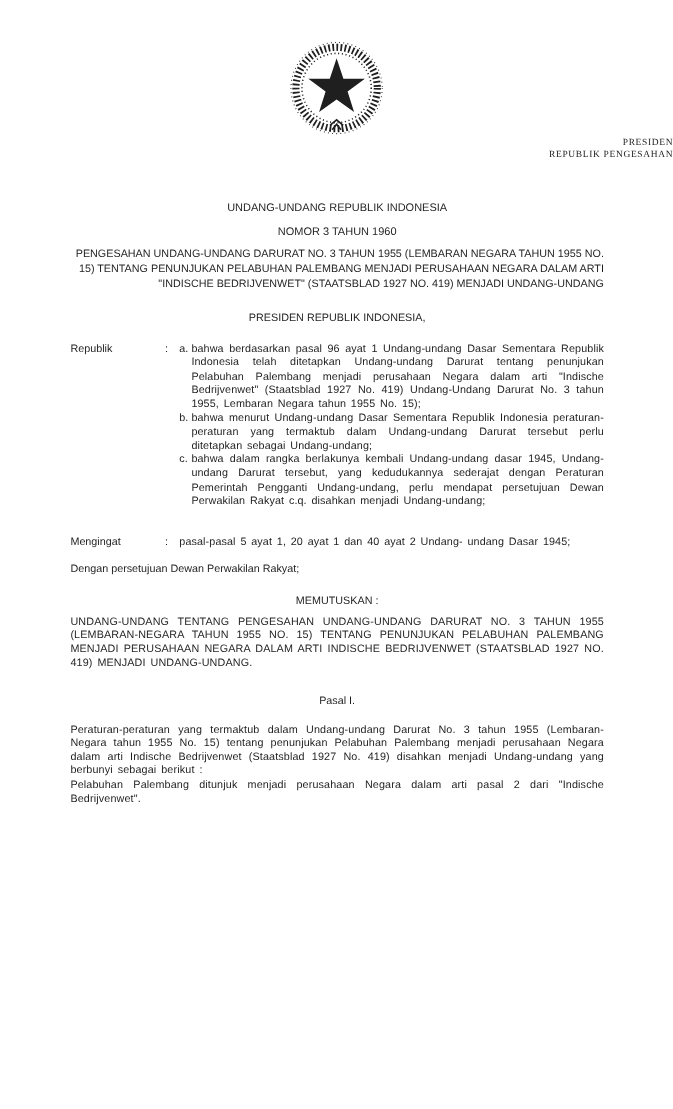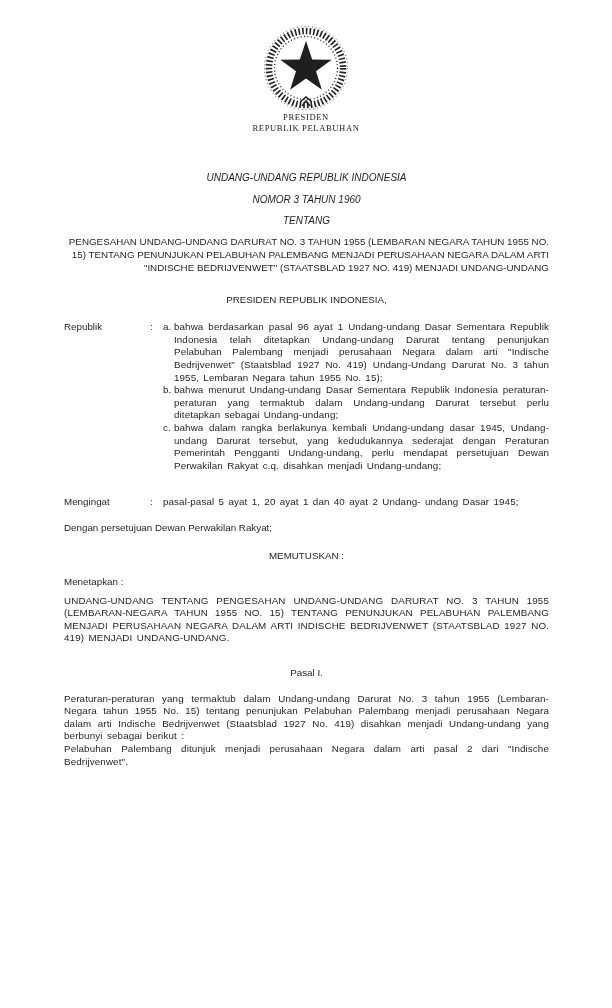--- a/index.html
+++ b/index.html
@@ -8,33 +8,33 @@
     width: 612px;
     height: 1008px;
     margin: 0 auto;
     background: #ffffff;
     color: #1f1f1f;
     font-family: "Liberation Sans", "DejaVu Sans", sans-serif;
     font-size: 9.8px;
     line-height: 12.6px;
     overflow: hidden;
   }
-  .letterhead { text-align: center; padding-top: 26px; }
+  .letterhead { text-align: right; padding-top: 38px; }
   .seal { display: block; margin: 0 auto; }
   .letterhead-name {
     font-family: "Liberation Serif", "DejaVu Serif", serif;
     font-size: 8.6px;
     line-height: 10.6px;
     letter-spacing: 0.6px;
     color: #222;
   }
   .content { margin: 0 63px 0 64px; } 
 
   .doc-title { text-align: center; margin-top: 34px; font-size: 10px; }
-  .doc-title .t-line { line-height: 21.5px; font-style: italic; }
+  .doc-title .t-line { line-height: 21.5px; }
   .doc-subject {
     text-align: right;
     margin-top: 3px;
     font-size: 9.8px;
     line-height: 13.3px;
   }
   .salutation { text-align: center; margin-top: 19px; }
 
   .clause { display: flex; margin-top: 15px; }
   .clause-label { width: 86px; flex-shrink: 0; }
@@ -75,29 +75,28 @@
 
       <circle cx="50" cy="42" r="37" fill="none" stroke="#1f1f1f" stroke-width="6.5" stroke-dasharray="1.6 2.1"></circle>
       <circle cx="50" cy="42" r="31.5" fill="none" stroke="#1f1f1f" stroke-width="1.4" stroke-dasharray="1 2.4"></circle>
       <circle cx="50" cy="42" r="41.5" fill="none" stroke="#1f1f1f" stroke-width="1" stroke-dasharray="0.8 3"></circle>
 
       <polygon points="50,15 56.2,33.5 75.7,33.7 60,45.2 65.9,63.8 50,52.5 34.1,63.8 40,45.2 24.3,33.7 43.8,33.5" fill="#1f1f1f"></polygon>
 
       <path d="M44,76 L50,71 L56,76 M46,80 L50,75 L54,80" fill="none" stroke="#1f1f1f" stroke-width="1.6"></path>
     </svg>
     <div class="letterhead-name">PRESIDEN</div>
-    <div class="letterhead-name">REPUBLIK PELABUHAN</div>
+    <div class="letterhead-name">REPUBLIK PENGESAHAN</div>
   </div>
 
   <div class="content">
 
     <div class="doc-title">
       <div class="t-line">UNDANG-UNDANG REPUBLIK INDONESIA</div>
       <div class="t-line">NOMOR 3 TAHUN 1960</div>
-      <div class="t-line">TENTANG</div>
     </div>
     <div class="doc-subject">PENGESAHAN UNDANG-UNDANG DARURAT NO. 3 TAHUN 1955 (LEMBARAN NEGARA TAHUN 1955 NO. 15) TENTANG PENUNJUKAN PELABUHAN PALEMBANG MENJADI PERUSAHAAN NEGARA DALAM ARTI "INDISCHE BEDRIJVENWET" (STAATSBLAD 1927 NO. 419) MENJADI UNDANG-UNDANG</div>
     <div class="salutation">PRESIDEN REPUBLIK INDONESIA,</div>
 
     <div class="clause">
       <div class="clause-label">Republik</div>
       <div class="clause-colon">:</div>
       <div class="clause-body">
         <div class="c-item">
           <div class="c-marker">a.</div>
@@ -117,21 +116,20 @@
     <div class="clause clause-mengingat">
       <div class="clause-label">Mengingat</div>
       <div class="clause-colon">:</div>
       <div class="clause-body plain-text">pasal-pasal 5 ayat 1, 20 ayat 1 dan 40 ayat 2 Undang- undang Dasar 1945;</div>
     </div>
 
     <div class="agreement">Dengan persetujuan Dewan Perwakilan Rakyat;</div>
 
     <div class="memutuskan">MEMUTUSKAN :</div>
 
-    <div class="menetapkan">Menetapkan :</div>
 
     <div class="body-par enacting">UNDANG-UNDANG TENTANG PENGESAHAN UNDANG-UNDANG DARURAT NO. 3 TAHUN 1955 (LEMBARAN-NEGARA TAHUN 1955 NO. 15) TENTANG PENUNJUKAN PELABUHAN PALEMBANG MENJADI PERUSAHAAN NEGARA DALAM ARTI INDISCHE BEDRIJVENWET (STAATSBLAD 1927 NO. 419) MENJADI UNDANG-UNDANG.</div>
 
     <div class="pasal-heading first">Pasal I.</div>
     <div class="body-par">Peraturan-peraturan yang termaktub dalam Undang-undang Darurat No. 3 tahun 1955 (Lembaran-Negara tahun 1955 No. 15) tentang penunjukan Pelabuhan Palembang menjadi perusahaan Negara dalam arti Indische Bedrijvenwet (Staatsblad 1927 No. 419) disahkan menjadi Undang-undang yang berbunyi sebagai berikut :</div>
 
     <div class="body-par">Pelabuhan Palembang ditunjuk menjadi perusahaan Negara dalam arti pasal 2 dari "Indische Bedrijvenwet".</div>
 
   </div>
 </div>

